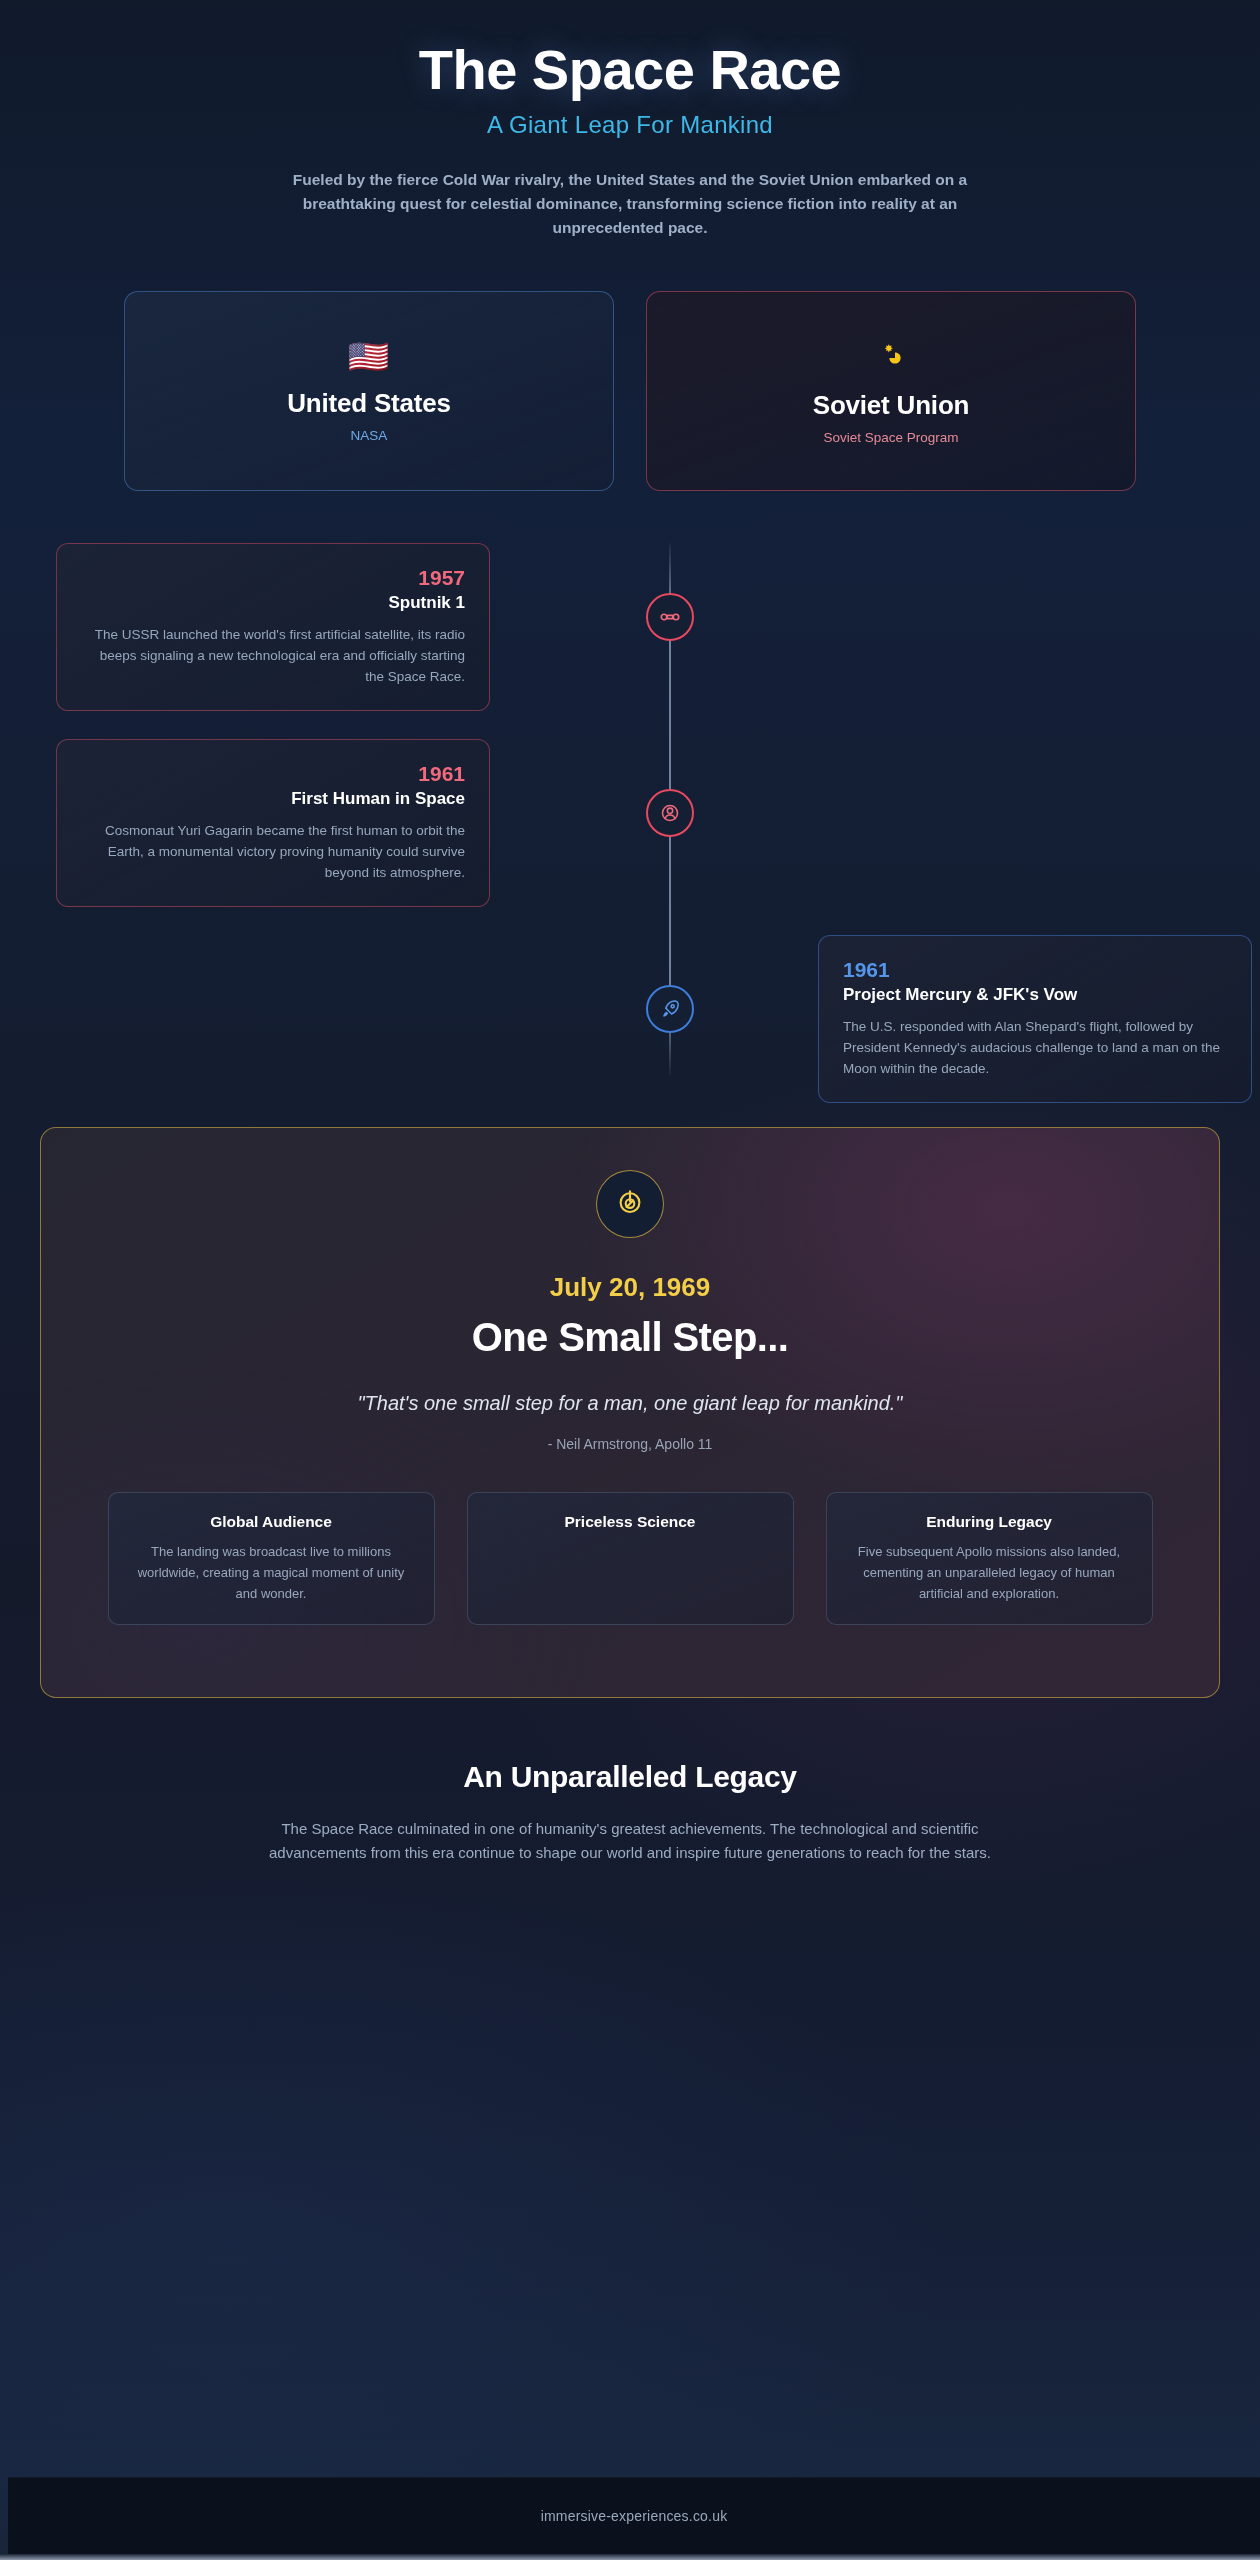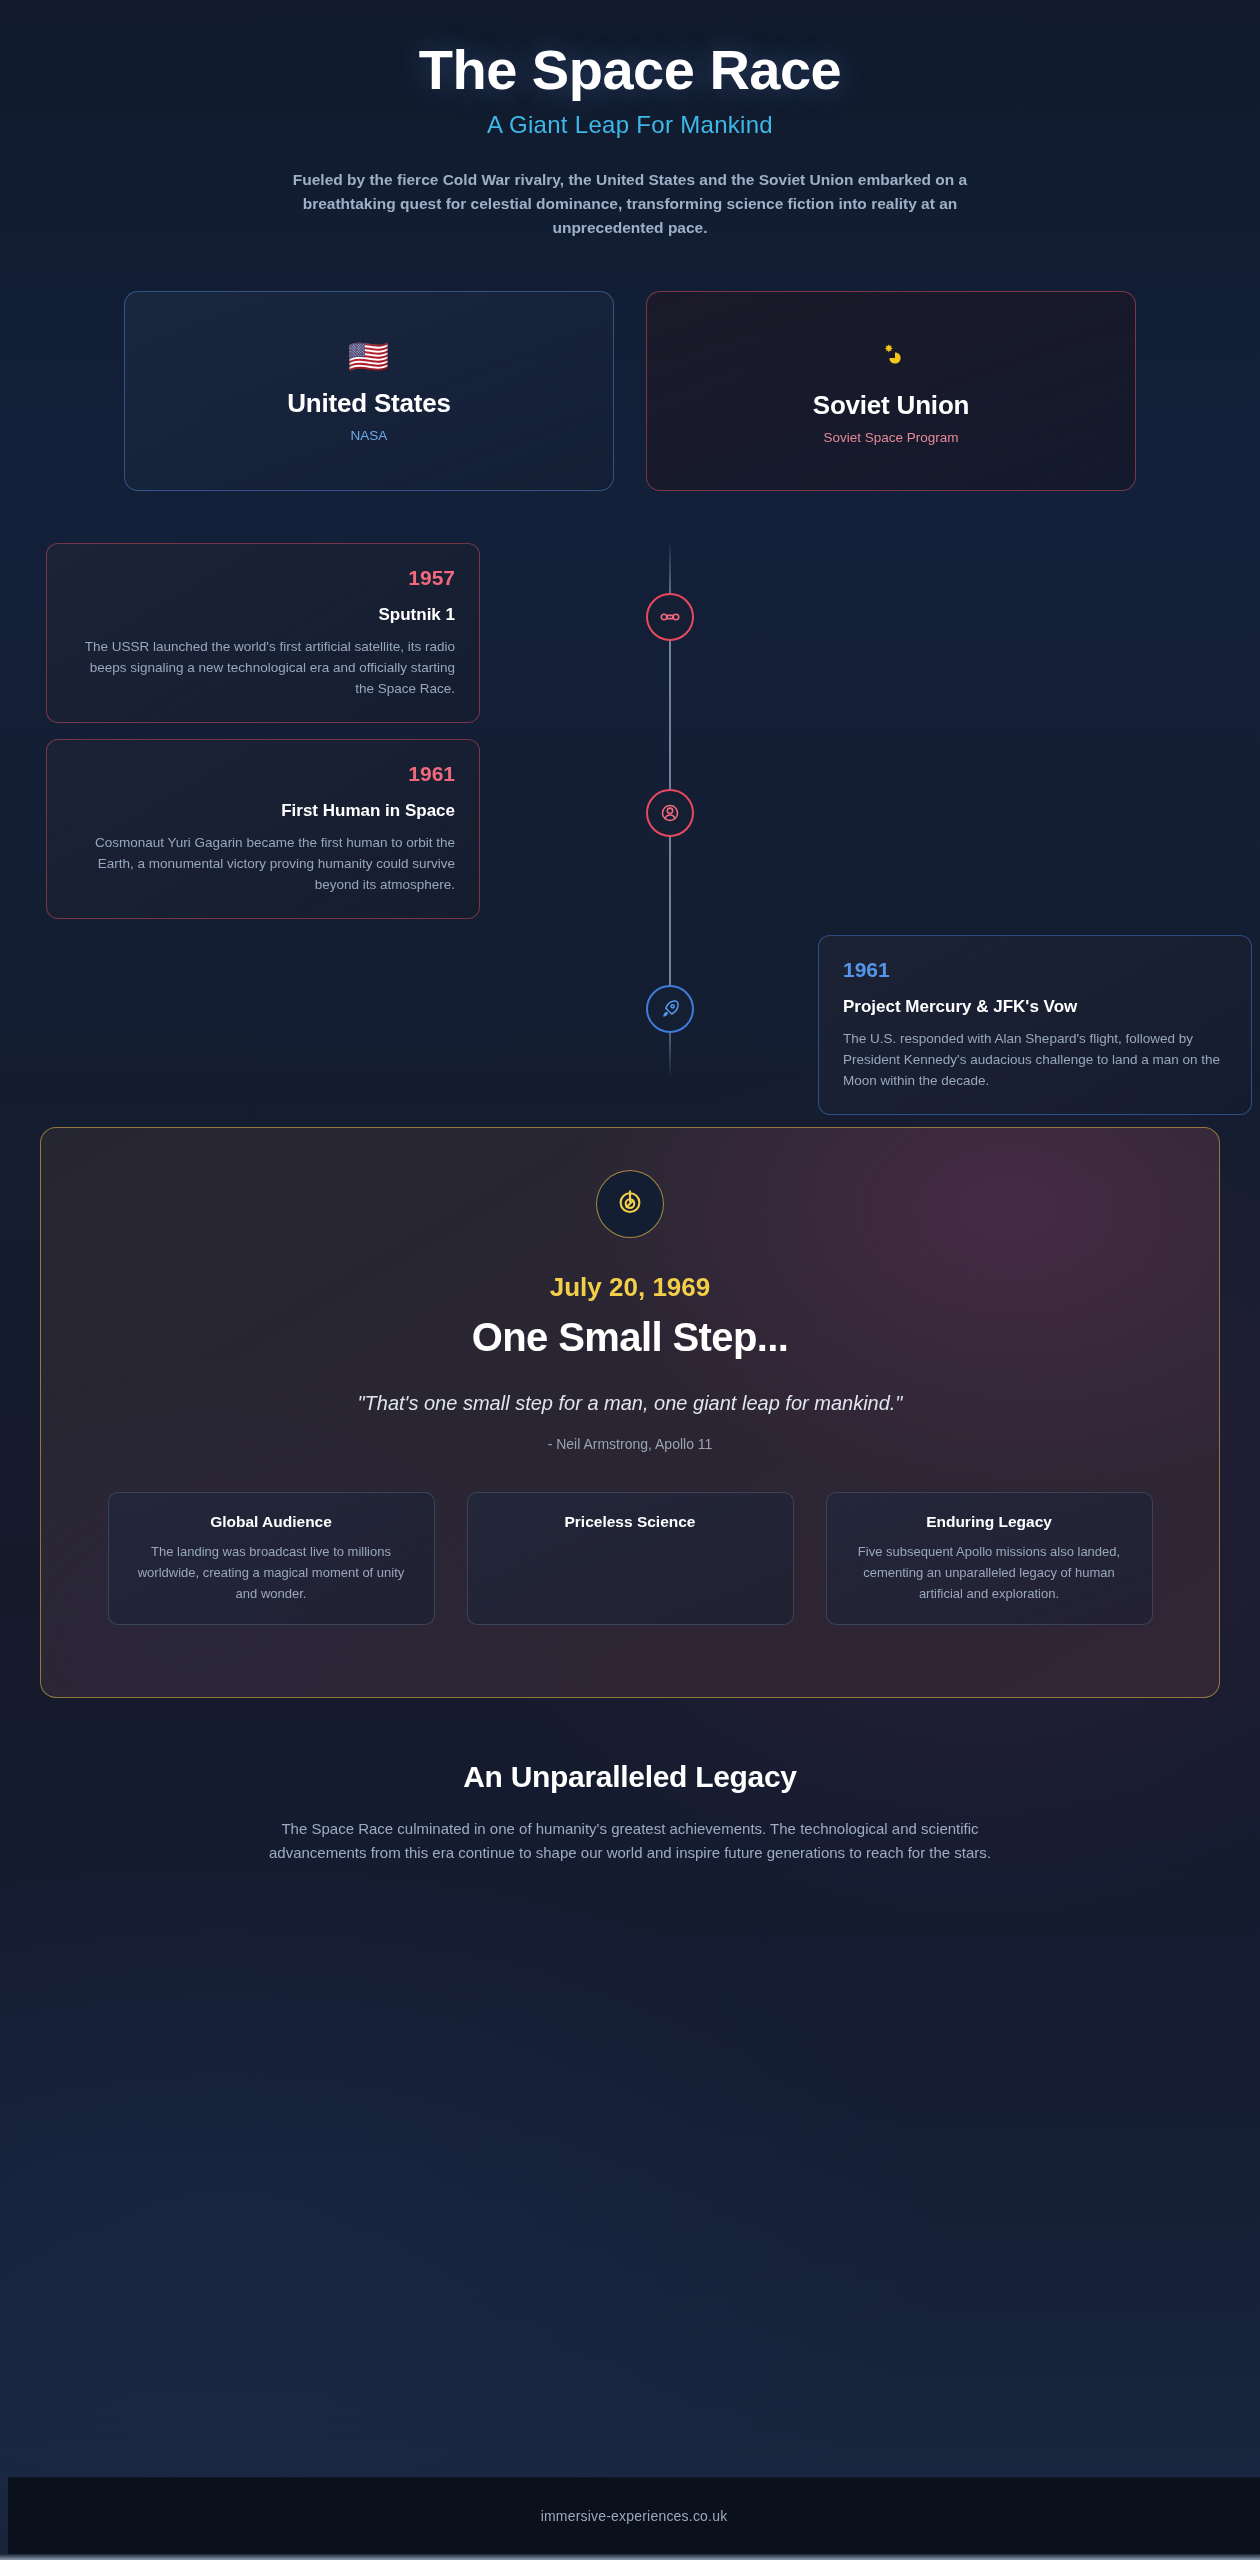--- a/index.html
+++ b/index.html
@@ -81,28 +81,28 @@
     position:absolute; left:630px; top:0; width:2px; height:100%;
     background:linear-gradient(180deg, rgba(140,160,190,0.05), rgba(150,168,195,0.72) 12%, rgba(150,168,195,0.72) 88%, rgba(140,160,190,0.05));
     transform:translateX(-1px);
   }
   .tl-row { position:absolute; width:100%; }
   .tl-card {
     position:absolute; width:434px;
     border-radius:12px; padding:22px 24px;
     background:linear-gradient(150deg, rgba(30,36,54,0.82), rgba(22,28,44,0.62));
   }
-  .tl-card.left  { left:6px; text-align:right; }
+  .tl-card.left  { left:16px; text-align:right; }
   .tl-card.right { left:778px; text-align:left; }
   .tl-card.red  { border:1px solid rgba(196,74,92,0.55); }
   .tl-card.blue { border:1px solid rgba(62,110,186,0.6); }
   .tl-year { font-size:21px; font-weight:700; line-height:1.1; }
   .tl-card.red  .tl-year { color:#f0697c; }
   .tl-card.blue .tl-year { color:#5596ea; }
-  .tl-title { margin-top:15px; font-size:17px; font-weight:700; color:#ffffff; }
+  .tl-title { margin-top:3px; font-size:17px; font-weight:700; color:#ffffff; }
   .tl-desc  { margin-top:11px; font-size:13.5px; line-height:1.58; color:#97a7bd; }
 
   .tl-dot {
     position:absolute; left:630px; width:48px; height:48px; margin-left:-24px;
     border-radius:50%;
     display:flex; align-items:center; justify-content:center;
     background:#151f33;
   }
   .tl-dot.red  { border:2px solid #e8495e; }
   .tl-dot.blue { border:2px solid #3f7ddb; }

